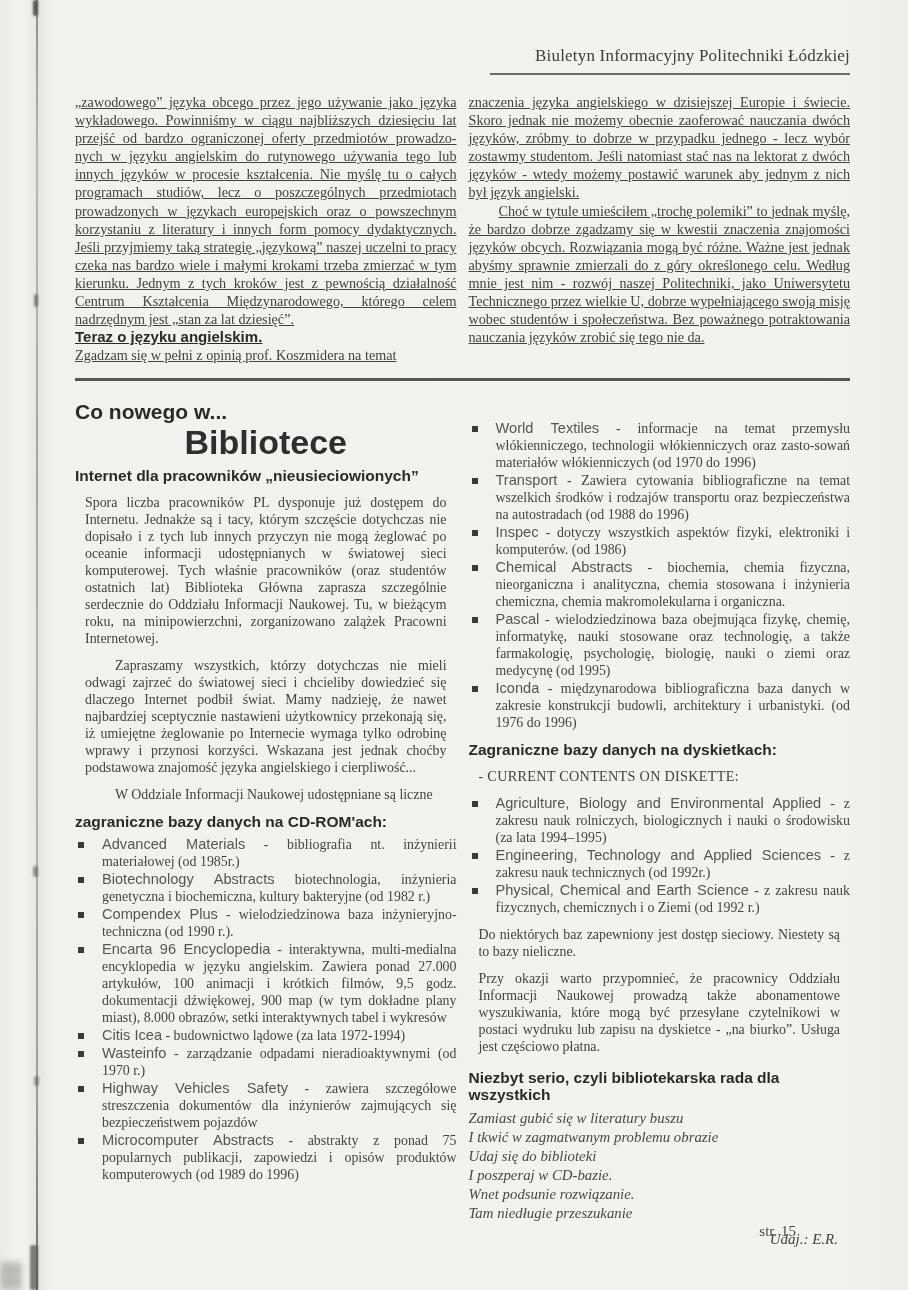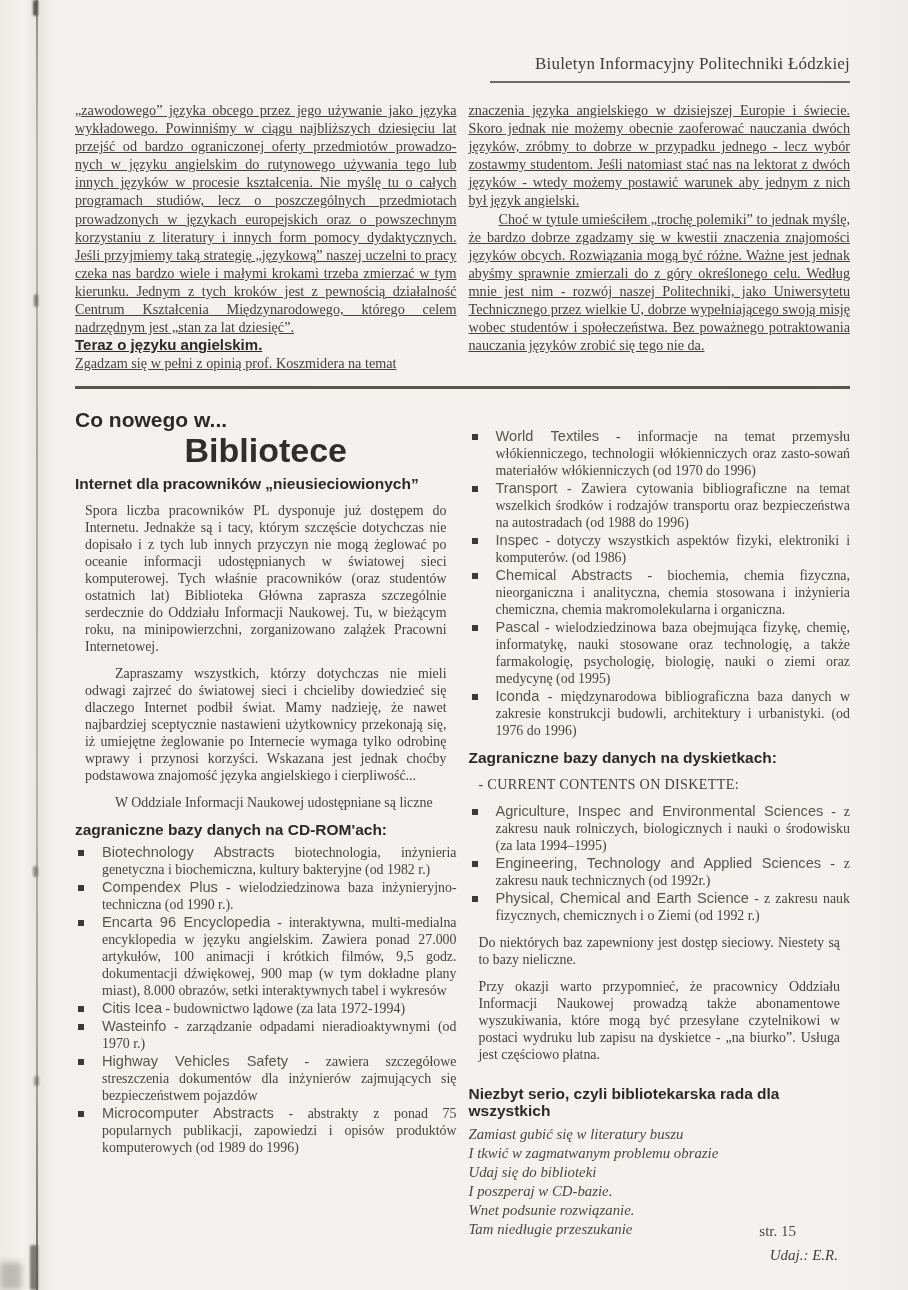--- a/index.html
+++ b/index.html
@@ -17,21 +17,21 @@
   .s1{left:33px;top:0;width:5px;height:16px;}
   .s2{left:34px;top:294px;width:4px;height:13px;opacity:.7;}
   .s3{left:33px;top:866px;width:5px;height:11px;opacity:.6;}
   .s4{left:34px;top:1076px;width:5px;height:10px;opacity:.55;}
   .s5{left:30px;top:1245px;width:8px;height:45px;opacity:.75;}
   .corner{position:absolute;left:0;top:1262px;width:22px;height:28px;background:#8a8883;filter:blur(3px);opacity:.5;}
 
   .content{position:relative;padding:0 58px 0 75px;}
 
   
-  .masthead{padding-top:46px;text-align:right;margin-top:8px;}
+  .masthead{padding-top:46px;text-align:right;}
   .masthead .mh-text{font-size:17px;letter-spacing:.2px;color:#3f3d3a;}
   .mh-rule{margin-top:7px;margin-left:415px;height:2px;background:#6e6c68;}
 
   
   .cols{display:flex;gap:12px;}
   .col{flex:1 1 0;min-width:0;}
 
   
   .article{margin-top:18px;font-size:14.2px;line-height:18.1px;text-align:justify;}
   .article p{margin:0;text-decoration:underline;}
@@ -48,21 +48,21 @@
   .library p{margin:10px;}
   .library p.indent{text-indent:30px;}
 
   ul.db-list{list-style:none;margin:5px 0 0 0;padding:0;}
   ul.db-list li{position:relative;padding-left:27px;margin:0 0 1px 0;}
   .sq{position:absolute;left:3px;top:6px;width:6px;height:6px;background:#3c3a37;}
   .db-name{font-family:"Liberation Sans",sans-serif;color:#57554f;font-size:14.6px;}
   .db-desc{color:#46443f;}
   .cc-line{margin:2px 0 1px 0;font-size:14.2px;letter-spacing:.3px;}
 
-  .serio{margin-top:22px;}
+  .serio{margin-top:14px;}
   .poem{font-style:italic;font-size:14.8px;line-height:19px;text-align:left;margin-top:6px;color:#4a4843;}
   .credit{font-style:italic;text-align:right;font-size:15px;margin-top:8px;padding-right:12px;}
 
   .footer{position:absolute;right:112px;bottom:50px;font-size:15px;color:#4a4843;}
 </style>
 </head>
 <body>
 
 <div class="page">
   <div class="spine"></div>
@@ -99,20 +99,21 @@
 
       <div class="col">
         <h2 class="kicker">Co nowego w...</h2>
         <h1 class="big-title">Bibliotece</h1>
         <h3 class="sub-head">Internet dla pracowników „nieusieciowionych”</h3>
         <p>Spora liczba pracowników PL dysponuje już dostępem do Internetu. Jednakże są i tacy, którym szczęście dotychczas nie dopisało i z tych lub innych przyczyn nie mogą żeglować po oceanie informacji udostępnianych w światowej sieci komputerowej. Tych właśnie pracowników (oraz studentów ostatnich lat) Biblioteka Główna zaprasza szczególnie serdecznie do Oddziału Informacji Naukowej. Tu, w bieżącym roku, na minipowierzchni, zorganizowano zalążek Pracowni Internetowej.</p>
         <p class="indent">Zapraszamy wszystkich, którzy dotychczas nie mieli odwagi zajrzeć do światowej sieci i chcieliby dowiedzieć się dlaczego Internet podbił świat. Mamy nadzieję, że nawet najbardziej sceptycznie nastawieni użytkownicy przekonają się, iż umiejętne żeglowanie po Internecie wymaga tylko odrobinę wprawy i przynosi korzyści. Wskazana jest jednak choćby podstawowa znajomość języka angielskiego i cierpliwość...</p>
         <p class="indent">W Oddziale Informacji Naukowej udostępniane są liczne</p>
         <h3 class="sub-head">zagraniczne bazy danych na CD-ROM'ach:</h3>
         <ul class="db-list">
+          <li><span class="sq"></span><span class="db-name">Advanced Materials</span> <span class="db-desc">- bibliografia nt. inżynierii materiałowej (od 1985r.)</span></li>
           <li><span class="sq"></span><span class="db-name">Biotechnology Abstracts</span> <span class="db-desc">biotechnologia, inżynieria genetyczna i biochemiczna, kultury bakteryjne (od 1982 r.)</span></li>
           <li><span class="sq"></span><span class="db-name">Compendex Plus</span> <span class="db-desc">- wielodziedzinowa baza inżynieryjno-techniczna (od 1990 r.).</span></li>
           <li><span class="sq"></span><span class="db-name">Encarta 96 Encyclopedia</span> <span class="db-desc">- interaktywna, multi-medialna encyklopedia w języku angielskim. Zawiera ponad 27.000 artykułów, 100 animacji i krótkich filmów, 9,5 godz. dokumentacji dźwiękowej, 900 map (w tym dokładne plany miast), 8.000 obrazów, setki interaktywnych tabel i wykresów</span></li>
           <li><span class="sq"></span><span class="db-name">Citis Icea</span> <span class="db-desc">- budownictwo lądowe (za lata 1972-1994)</span></li>
           <li><span class="sq"></span><span class="db-name">Wasteinfo</span> <span class="db-desc">- zarządzanie odpadami nieradioaktywnymi (od 1970 r.)</span></li>
           <li><span class="sq"></span><span class="db-name">Highway Vehicles Safety</span> <span class="db-desc">- zawiera szczegółowe streszczenia dokumentów dla inżynierów zajmujących się bezpieczeństwem pojazdów</span></li>
           <li><span class="sq"></span><span class="db-name">Microcomputer Abstracts</span> <span class="db-desc">- abstrakty z ponad 75 popularnych publikacji, zapowiedzi i opisów produktów komputerowych (od 1989 do 1996)</span></li>
         </ul>
       </div>
 
@@ -122,21 +123,21 @@
           <li><span class="sq"></span><span class="db-name">Transport</span> <span class="db-desc">- Zawiera cytowania bibliograficzne na temat wszelkich środków i rodzajów transportu oraz bezpieczeństwa na autostradach (od 1988 do 1996)</span></li>
           <li><span class="sq"></span><span class="db-name">Inspec</span> <span class="db-desc">- dotyczy wszystkich aspektów fizyki, elektroniki i komputerów. (od 1986)</span></li>
           <li><span class="sq"></span><span class="db-name">Chemical Abstracts</span> <span class="db-desc">- biochemia, chemia fizyczna, nieorganiczna i analityczna, chemia stosowana i inżynieria chemiczna, chemia makromolekularna i organiczna.</span></li>
           <li><span class="sq"></span><span class="db-name">Pascal</span> <span class="db-desc">- wielodziedzinowa baza obejmująca fizykę, chemię, informatykę, nauki stosowane oraz technologię, a także farmakologię, psychologię, biologię, nauki o ziemi oraz medycynę (od 1995)</span></li>
           <li><span class="sq"></span><span class="db-name">Iconda</span> <span class="db-desc">- międzynarodowa bibliograficzna baza danych w zakresie konstrukcji budowli, architektury i urbanistyki. (od 1976 do 1996)</span></li>
         </ul>
 
         <h3 class="sub-head">Zagraniczne bazy danych na dyskietkach:</h3>
         <p class="cc-line">- CURRENT CONTENTS ON DISKETTE:</p>
         <ul class="db-list" style="margin-top:0">
-          <li><span class="sq"></span><span class="db-name">Agriculture, Inspec and Environmental Sciences</span> <span class="db-desc">- z zakresu nauk rolniczych, biologicznych i nauki o środowisku (za lata 1994–1995)</span></li>
+          <li><span class="sq"></span><span class="db-name">Agriculture, Biology and Environmental Applied</span> <span class="db-desc">- z zakresu nauk rolniczych, biologicznych i nauki o środowisku (za lata 1994–1995)</span></li>
           <li><span class="sq"></span><span class="db-name">Engineering, Technology and Applied Sciences</span> <span class="db-desc">- z zakresu nauk technicznych (od 1992r.)</span></li>
           <li><span class="sq"></span><span class="db-name">Physical, Chemical and Earth Science</span> <span class="db-desc">- z zakresu nauk fizycznych, chemicznych i o Ziemi (od 1992 r.)</span></li>
         </ul>
 
         <p>Do niektórych baz zapewniony jest dostęp sieciowy. Niestety są to bazy nieliczne.</p>
         <p>Przy okazji warto przypomnieć, że pracownicy Oddziału Informacji Naukowej prowadzą także abonamentowe wyszukiwania, które mogą być przesyłane czytelnikowi w postaci wydruku lub zapisu na dyskietce - „na biurko”. Usługa jest częściowo płatna.</p>
 
         <div class="serio">
           <h3 class="sub-head">Niezbyt serio, czyli bibliotekarska rada dla wszystkich</h3>
           <div class="poem">

